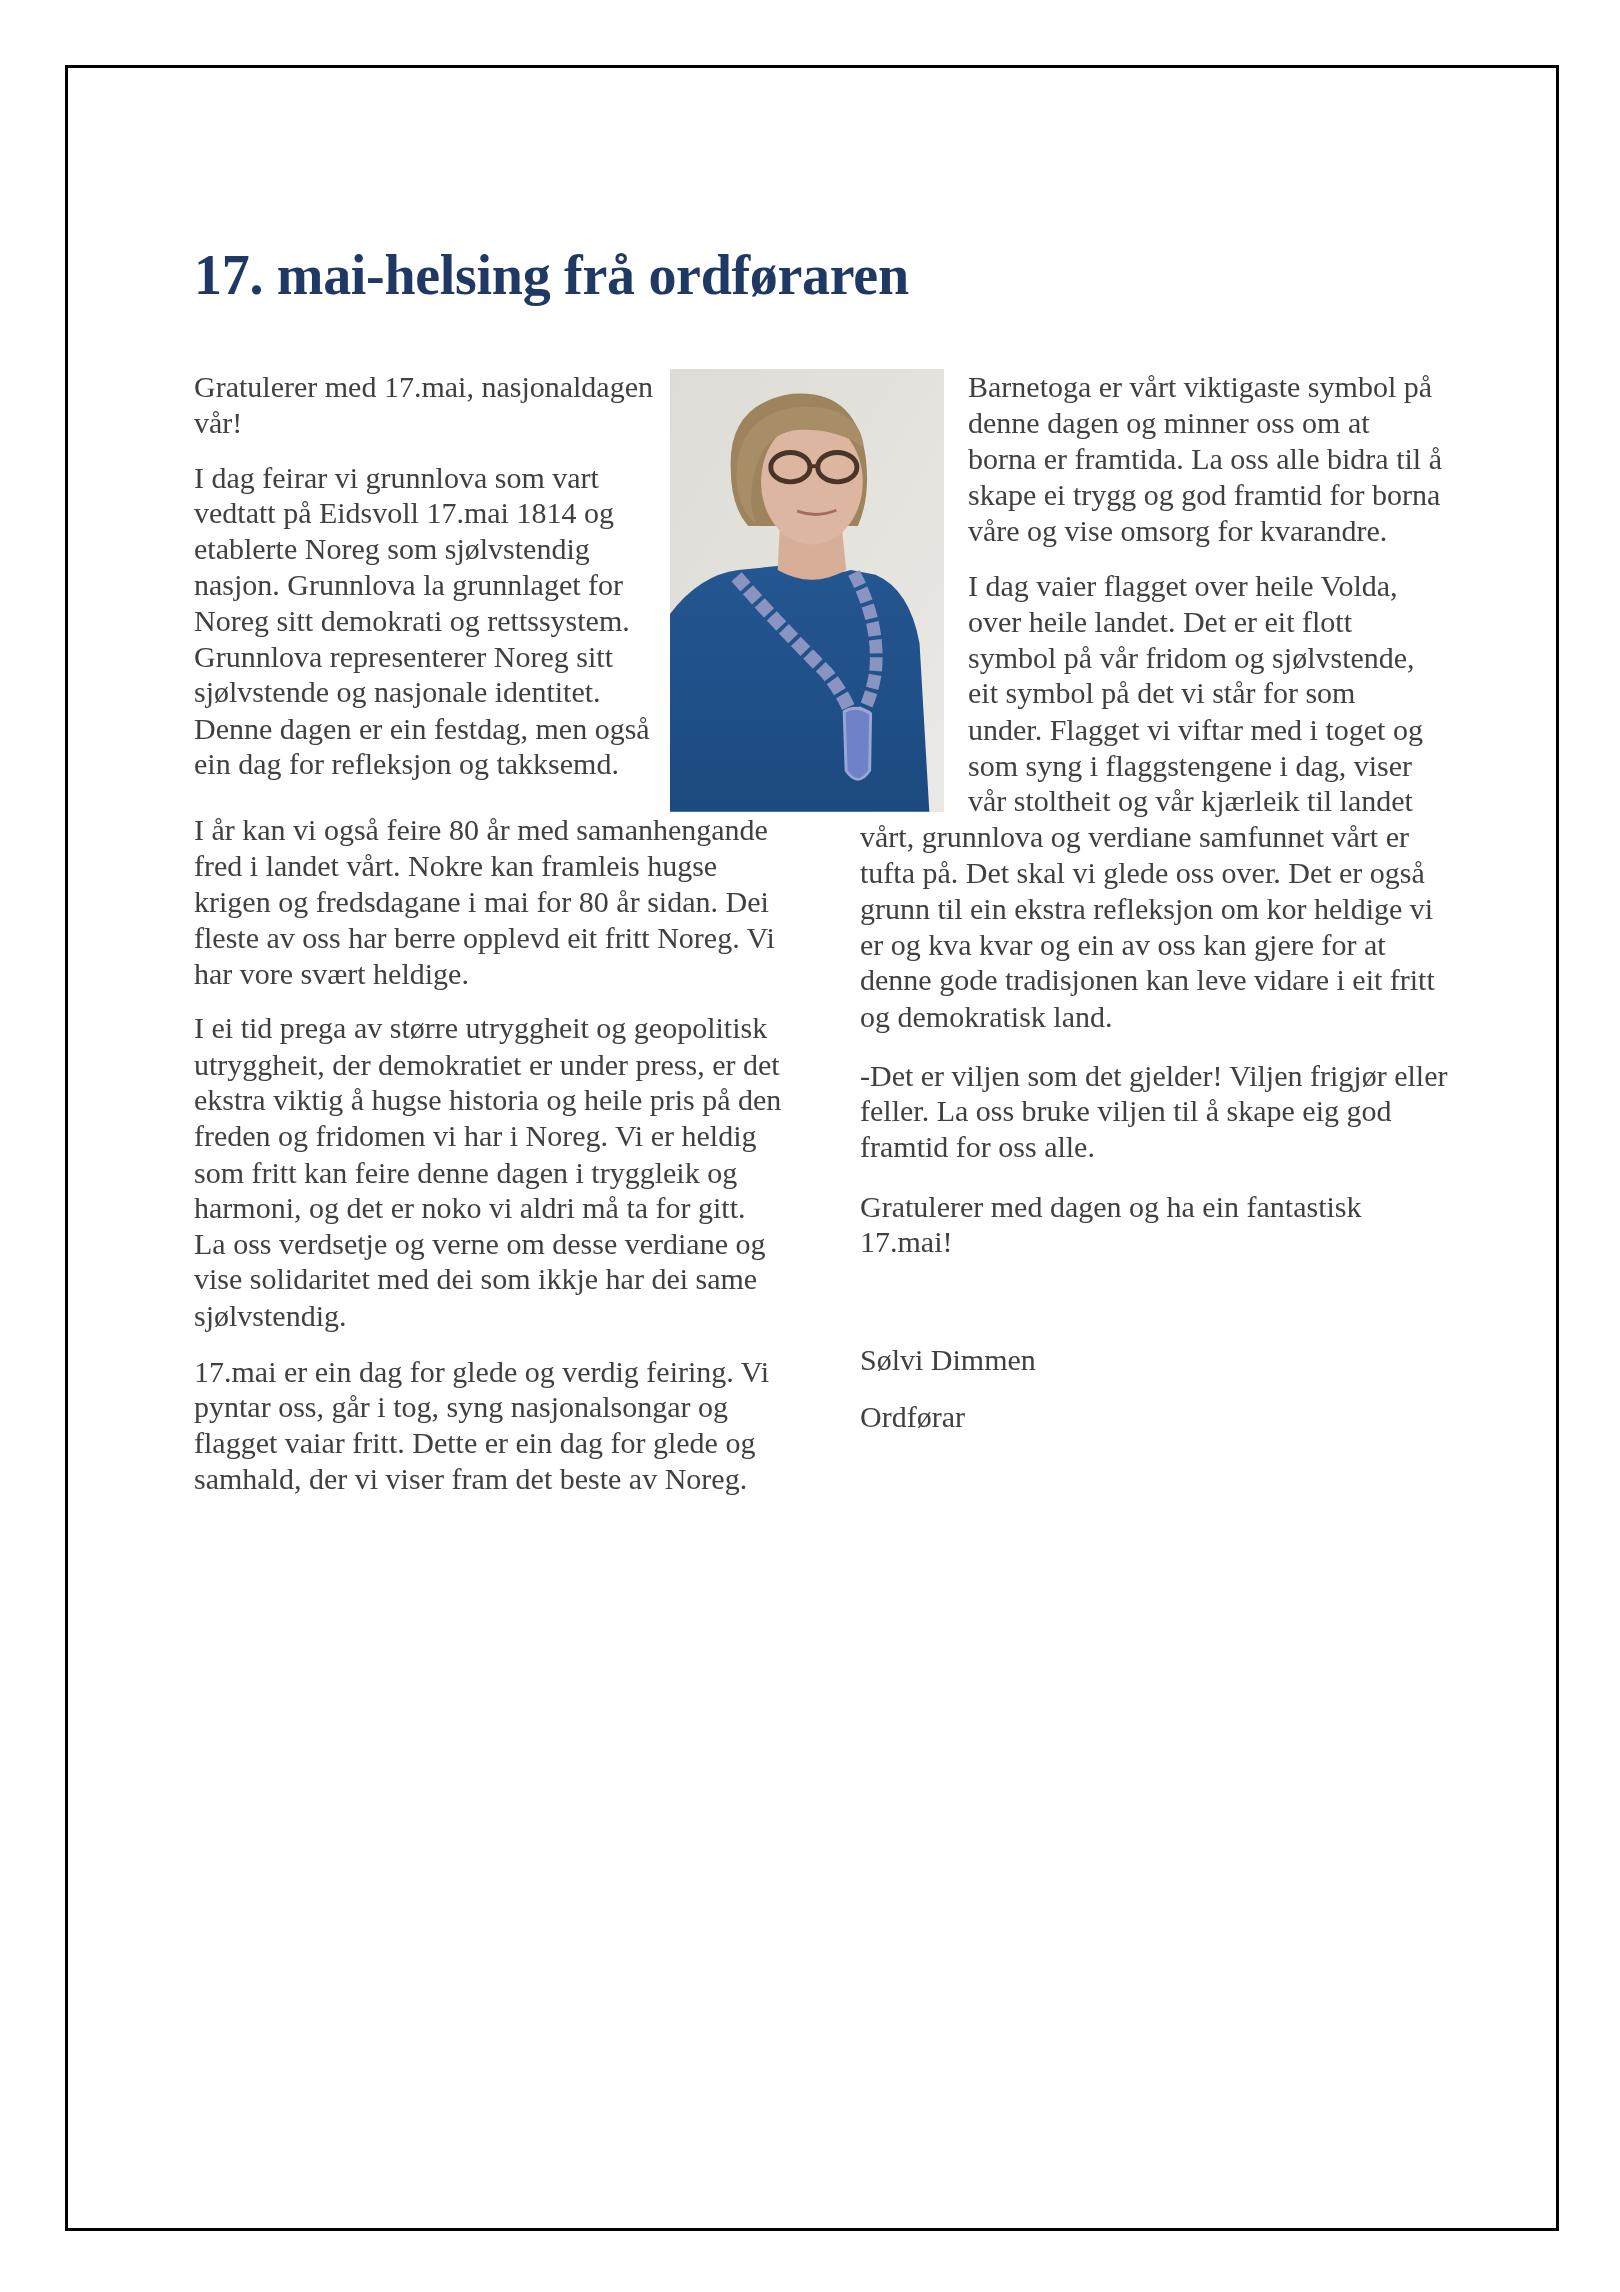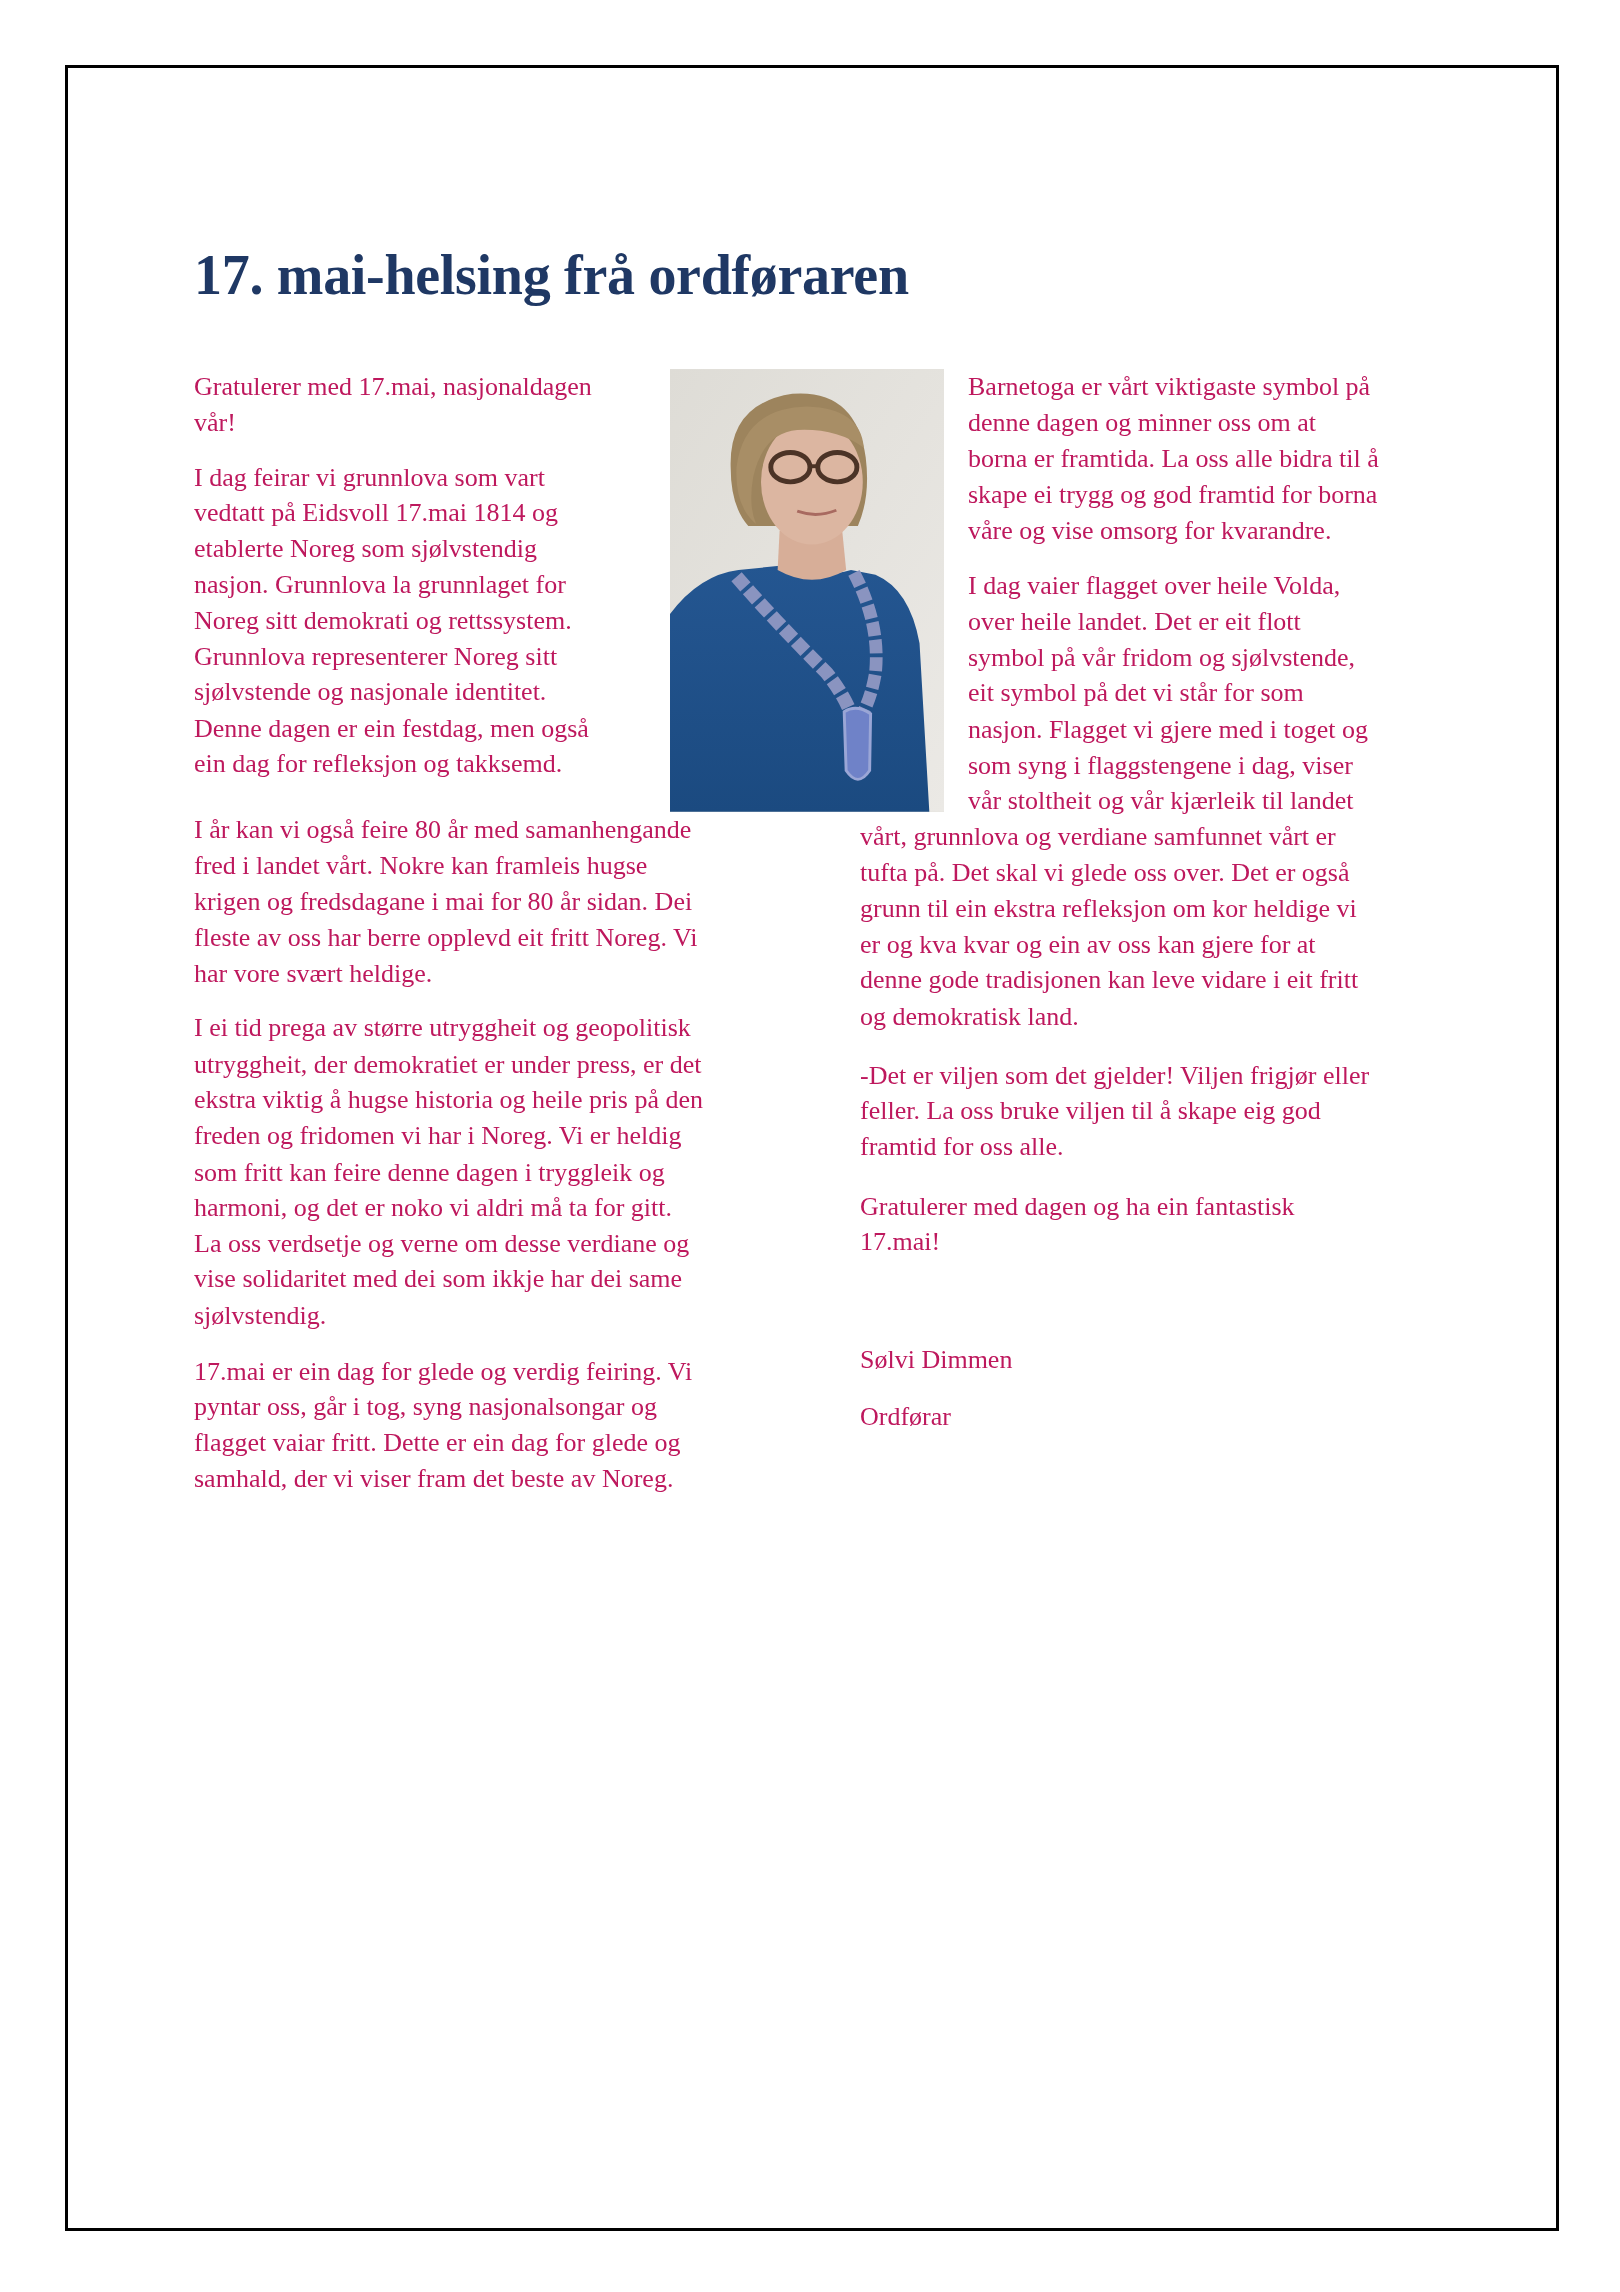--- a/index.html
+++ b/index.html
@@ -11,22 +11,22 @@
   }
   .title {
     position: absolute; left: 194px; top: 241px;
     font-family: "Liberation Serif", "DejaVu Serif", serif;
     font-weight: bold; font-size: 56px; line-height: 69px;
     color: #1F3864; white-space: nowrap; letter-spacing: -0.3px;
   }
   .line {
     position: absolute;
     font-family: "Liberation Serif", "DejaVu Serif", serif;
-    font-size: 26px; line-height: 29px;
-    color: #be185d; white-space: nowrap;
+    font-size: 30px; line-height: 29px;
+    color: #404040; white-space: nowrap;
   }
   .photo {
     position: absolute; left: 670px; top: 369px; width: 274px; height: 443px;
     background: #e4e2dd; overflow: hidden;
   }
 </style>
 </head>
 <body>
 
 <div class="frame"></div>
@@ -117,21 +117,21 @@
     <div class="line" style="left:968px;top:408px">denne dagen og minner oss om at</div>
     <div class="line" style="left:968px;top:444px">borna er framtida. La oss alle bidra til å</div>
     <div class="line" style="left:968px;top:480px">skape ei trygg og god framtid for borna</div>
     <div class="line" style="left:968px;top:516px">våre og vise omsorg for kvarandre.</div>
   </div>
   <div>
     <div class="line" style="left:968px;top:571px">I dag vaier flagget over heile Volda,</div>
     <div class="line" style="left:968px;top:607px">over heile landet. Det er eit flott</div>
     <div class="line" style="left:968px;top:643px">symbol på vår fridom og sjølvstende,</div>
     <div class="line" style="left:968px;top:678px">eit symbol på det vi står for som</div>
-    <div class="line" style="left:968px;top:715px">nasjon. Flagget vi gjere med i toget og</div>
+    <div class="line" style="left:968px;top:715px">under. Flagget vi viftar med i toget og</div>
     <div class="line" style="left:968px;top:751px">som syng i flaggstengene i dag, viser</div>
     <div class="line" style="left:968px;top:786px">vår stoltheit og vår kjærleik til landet</div>
     <div class="line" style="left:860px;top:822px">vårt, grunnlova og verdiane samfunnet vårt er</div>
     <div class="line" style="left:860px;top:858px">tufta på. Det skal vi glede oss over.  Det er også</div>
     <div class="line" style="left:860px;top:894px">grunn til ein ekstra refleksjon om kor heldige vi</div>
     <div class="line" style="left:860px;top:930px">er og kva kvar og ein av oss kan gjere for at</div>
     <div class="line" style="left:860px;top:965px">denne gode tradisjonen kan leve vidare i eit fritt</div>
     <div class="line" style="left:860px;top:1002px">og demokratisk land.</div>
   </div>
   <div>

